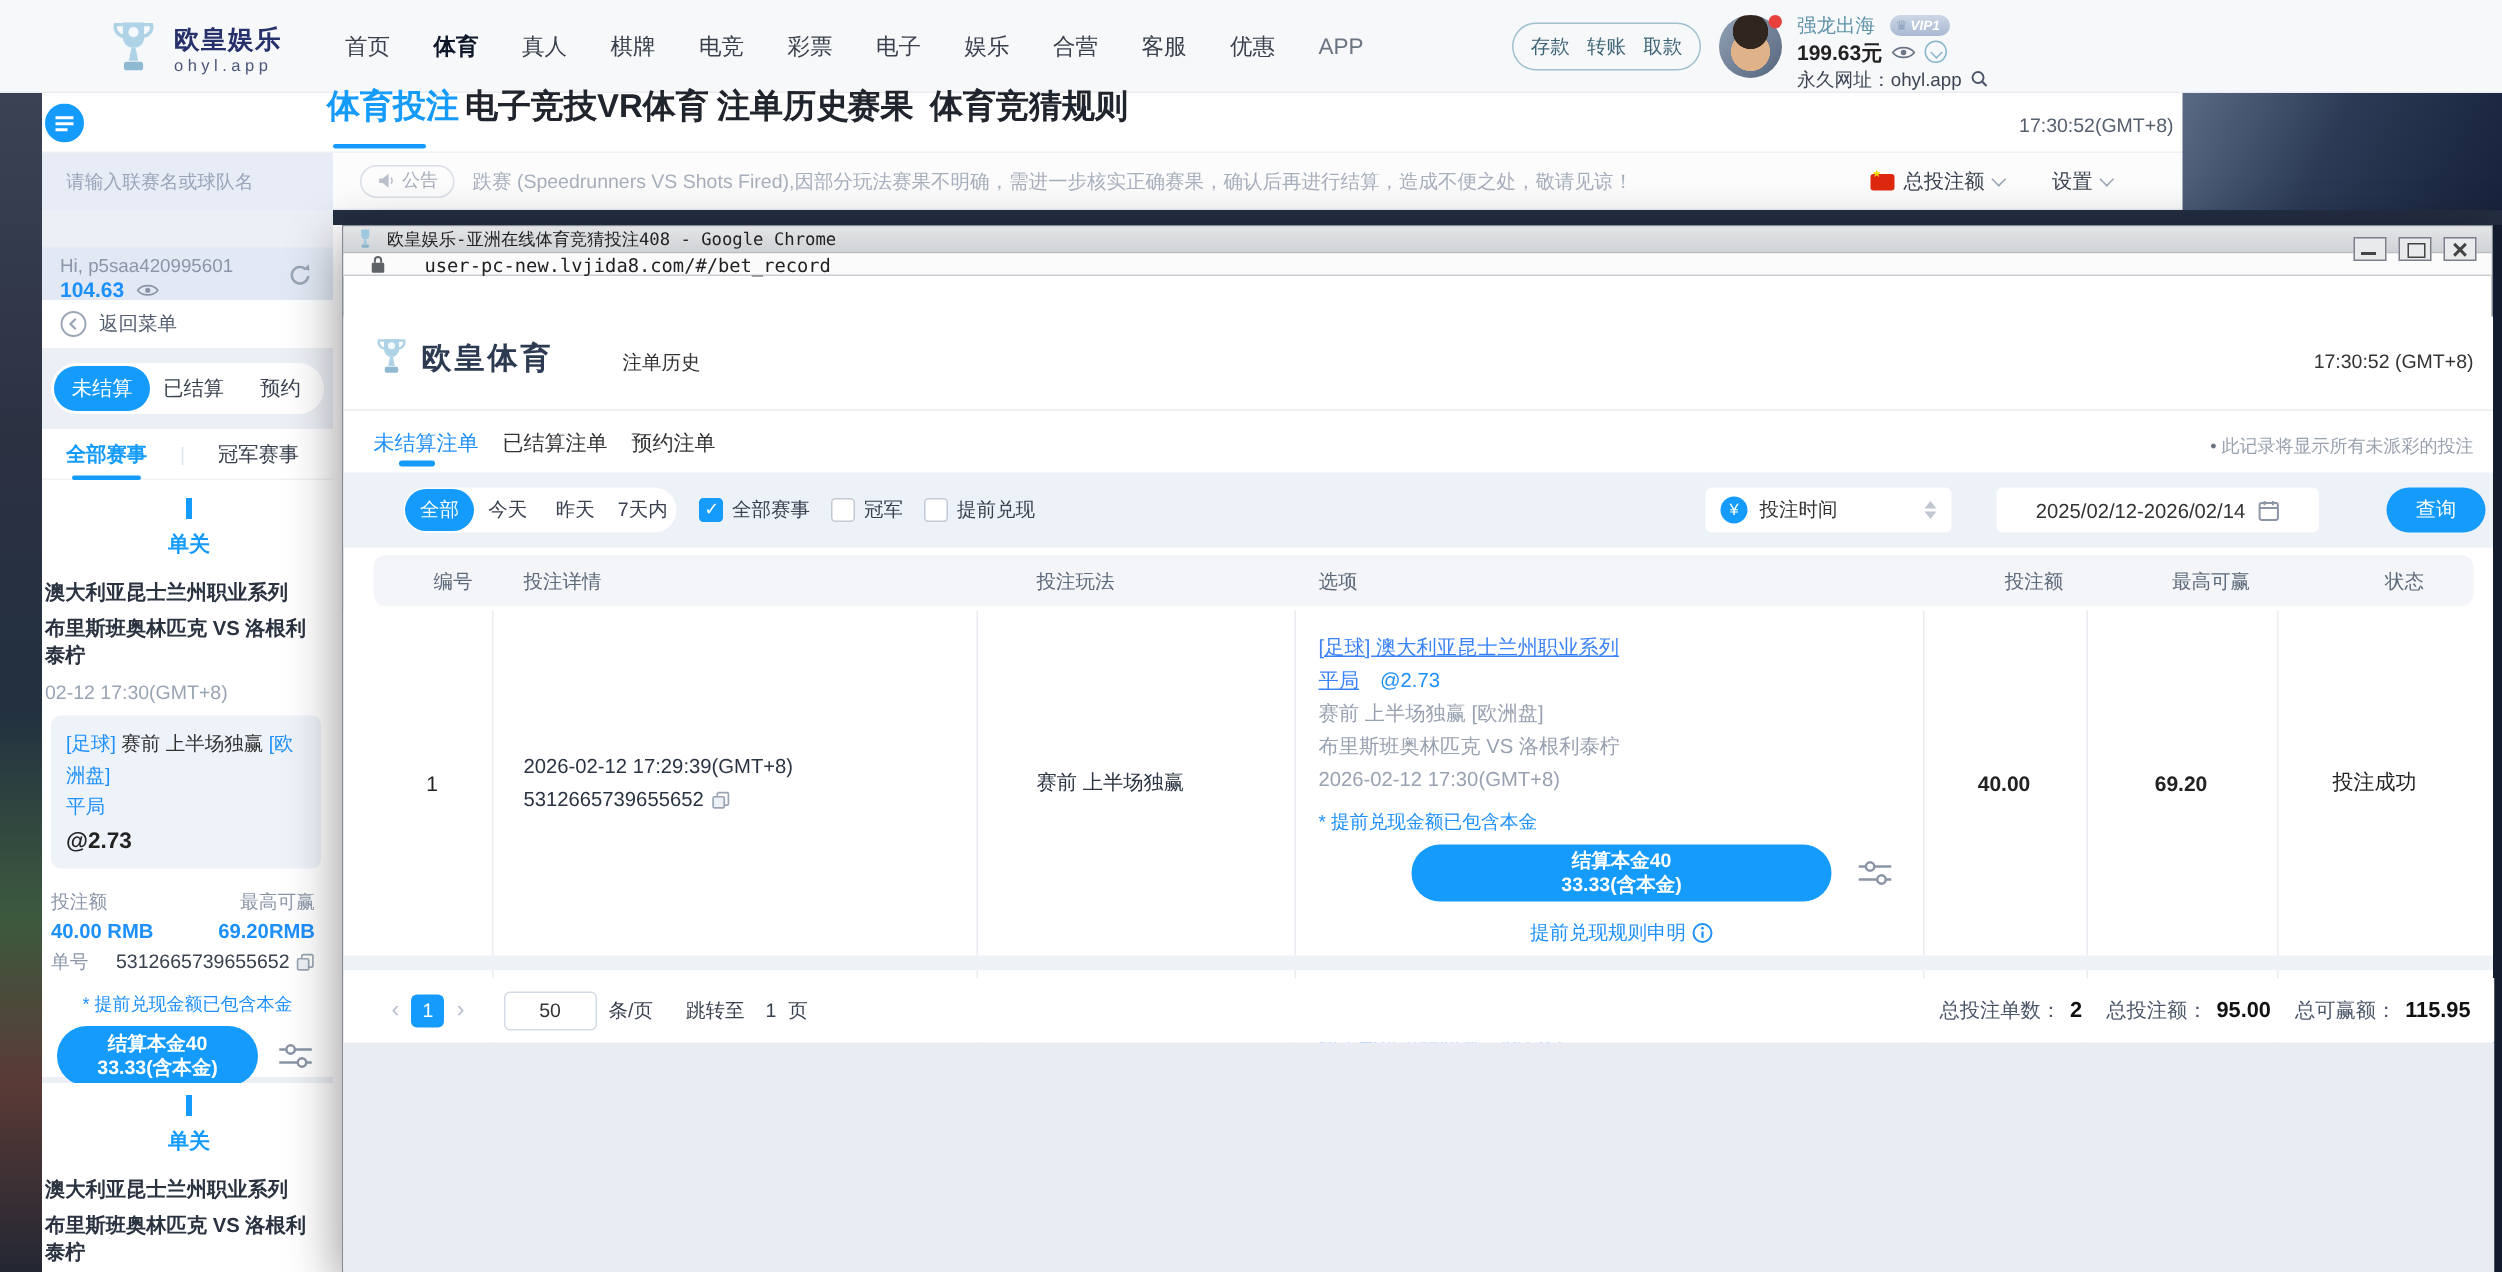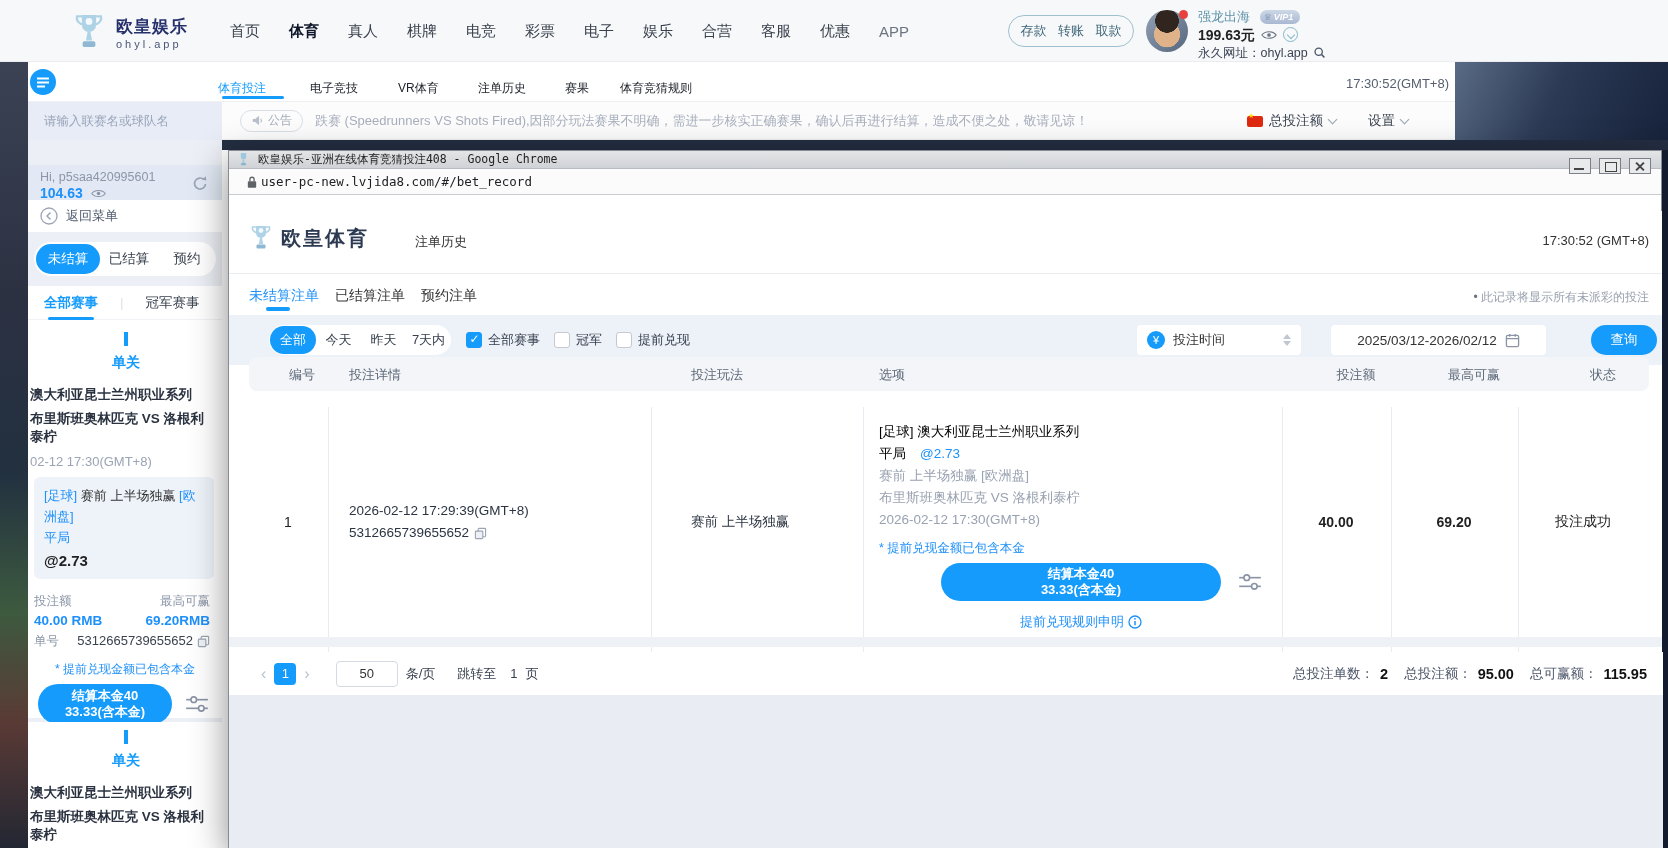--- a/index.html
+++ b/index.html
@@ -32,21 +32,21 @@
   .vip .crown{color:#8fa3bf;font-style:normal;margin-right:2px;}
   .ubal{margin-top:2px;display:flex;align-items:center;gap:6px;}
   .ubal .amt{font-size:14px;font-weight:bold;color:#222;}
   .circle-chev{width:15px;height:15px;border:1px solid #86b6c9;border-radius:50%;position:relative;}
   .circle-chev::after{content:"";position:absolute;left:4px;top:4px;width:5px;height:5px;border-right:1.5px solid #86b6c9;border-bottom:1.5px solid #86b6c9;transform:rotate(45deg);}
   .uurl{margin-top:2px;display:flex;align-items:center;gap:5px;font-size:12.5px;color:#3c4453;}
 
   
   .subnav{left:0;top:62px;width:1668px;height:40px;background:#fff;border-bottom:1px solid #eef0f3;}
   .menu-circle{left:30px;top:69px;cursor:pointer;}
-  .subnav-items span{position:absolute;top:80px;font-size:12px;font-weight:normal;color:#20242c;cursor:pointer;white-space:nowrap;}
+  .subnav-items span{position:absolute;top:56px;font-size:22px;font-weight:bold;color:#20242c;cursor:pointer;white-space:nowrap;}
   .subnav-items .active{color:#149bfb;}
   .sub-underline{left:222px;top:96px;width:62px;height:3px;border-radius:2px;background:#149bfb;}
   .subnav-time{top:76px;left:1331px;width:118px;text-align:right;font-size:13px;color:#555f6e;}
 
   
   .searchbox{left:28px;top:102px;width:232px;height:38px;background:#e7ecf6;display:flex;align-items:center;padding:0 12px 0 16px;}
   .searchbox .ph{flex:1;font-size:12.5px;color:#9aa5ba;}
   .noticebar{left:222px;top:102px;width:1233px;height:38px;background:#fcfcfd;border-bottom:1px solid #eef0f3;display:flex;align-items:center;}
   .notice-pill{margin-left:18px;height:22px;border:1px solid #dadfe6;border-radius:11px;display:flex;align-items:center;gap:4px;padding:0 10px;color:#a6adba;font-size:12px;flex:0 0 auto;}
   .notice-text{margin-left:12px;font-size:13px;color:#a8afbc;white-space:nowrap;overflow:hidden;width:880px;}
@@ -108,21 +108,21 @@
   .win{left:228px;top:150px;width:1434px;height:698px;background:#fff;border:1px solid #868b94;box-shadow:0 10px 34px rgba(0,0,0,.45);}
   .titlebar{left:0;top:0;width:100%;height:18px;background:linear-gradient(#e4e5e7,#cfd2d6);border-bottom:1px solid #b9bcc1;display:flex;align-items:center;padding:0 8px;}
   .title-text{margin-left:8px;font-family:"DejaVu Sans Mono",monospace;font-size:11.5px;color:#222;}
   .winbtns{position:absolute;right:10px;top:7px;display:flex;gap:8px;}
   .wbtn{width:22px;height:16px;border:1px solid #7a7f88;background:#e9eaec;position:relative;cursor:pointer;}
   .wbtn.min::after{content:"";position:absolute;left:4px;bottom:3px;width:10px;height:2px;background:#444;}
   .wbtn.max::after{content:"";position:absolute;left:5px;top:3px;width:10px;height:8px;border:1.5px solid #444;}
   .wbtn.close::before,.wbtn.close::after{content:"";position:absolute;left:9px;top:2px;width:2px;height:11px;background:#444;}
   .wbtn.close::before{transform:rotate(45deg);}
   .wbtn.close::after{transform:rotate(-45deg);}
-  .addrbar{left:0;top:31px;width:100%;height:26px;background:#fbfbfb;border-bottom:1px solid #c9ccd1;display:flex;align-items:center;padding:0 18px;gap:4px;}
+  .addrbar{left:0;top:31px;width:100%;height:15px;background:#fbfbfb;border-bottom:1px solid #c9ccd1;display:flex;align-items:center;padding:0 18px;gap:26px;}
   .url{font-family:"DejaVu Sans Mono",monospace;font-size:12.5px;color:#202124;}
 
   .wc{position:absolute;left:0;top:60px;width:1434px;height:638px;background:#fff;overflow:hidden;}
   .brandrow{left:20px;top:12px;display:flex;align-items:center;gap:8px;}
   .brand-name{font-size:20px;font-weight:bold;color:#2c3a52;letter-spacing:2px;}
   .page-label{left:186px;top:22px;font-size:13px;color:#333;}
   .win-time{top:22px;right:14px;font-size:13px;color:#333;}
   .hdiv{left:0;top:62px;width:1434px;height:1px;background:#ebedf1;}
   .wtabs span{position:absolute;top:76px;font-size:14px;color:#333;cursor:pointer;}
   .wtabs .on{color:#1e90fa;}
@@ -144,37 +144,37 @@
   .yen{width:18px;height:18px;border-radius:50%;background:#149bfb;color:#fff;font-size:11px;text-align:center;line-height:18px;}
   .sortbox .lab{flex:1;font-size:13px;color:#333;}
   .sortarrows{display:flex;flex-direction:column;gap:2px;}
   .sortarrows i{width:0;height:0;border-left:4px solid transparent;border-right:4px solid transparent;}
   .sortarrows .up{border-bottom:5px solid #c0c7d2;}
   .sortarrows .dn{border-top:5px solid #c0c7d2;}
   .datebox{left:1102px;top:10px;width:215px;height:30px;background:#fff;border-radius:4px;display:flex;align-items:center;justify-content:center;gap:8px;cursor:pointer;}
   .datebox .d{font-size:13.5px;color:#333;}
   .querybtn{left:1362px;top:10px;width:66px;height:30px;background:#149bfb;border:none;border-radius:15px;color:#fff;font-size:13.5px;cursor:pointer;}
 
-  .thead{left:20px;top:146px;width:1400px;height:34px;background:#f3f5f9;border-radius:8px;}
+  .thead{left:20px;top:159px;width:1400px;height:34px;background:#f3f5f9;border-radius:8px;}
   .thead span{position:absolute;top:9px;font-size:13px;color:#5d6878;}
   .th-c{transform:translateX(-50%);}
 
   .trow{left:0;width:1434px;height:230px;background:#fff;}
   .row1{top:196px;}
   .rowgap{left:0;top:426px;width:1434px;height:10px;background:#eef1f6;}
   .row2{top:436px;}
   .vline{position:absolute;top:0;width:1px;height:100%;background:#e8ecf1;}
   .cellc{position:absolute;transform:translate(-50%,-50%);text-align:center;}
   .num{font-size:14px;color:#222;}
   .bold{font-weight:bold;}
   .detail{position:absolute;left:120px;top:50%;transform:translateY(-50%);line-height:22px;font-size:13.5px;color:#2b3442;}
   .tickrow{display:flex;align-items:center;gap:5px;}
   .play{position:absolute;left:462px;top:50%;transform:translateY(-50%);font-size:13.5px;color:#2b3442;}
   .opt{position:absolute;left:650px;top:14px;width:420px;line-height:22px;font-size:13.5px;}
-  .opt .dark{color:#000000;}
+  .opt .dark{color:#3b82f6;text-decoration:underline;}
   .opt .gray{color:#99a2b1;}
   .opt .odds{color:#1e90fa;margin-left:14px;}
   .opt .note{color:#1e90fa;font-size:12.5px;margin-top:6px;}
   .opt-btnrow{display:flex;align-items:center;gap:16px;margin-top:4px;padding-left:62px;}
   .opt .cashbtn{width:280px;height:38px;padding-top:3px;font-size:13px;line-height:16px;}
   .opt .rule{width:404px;}
 
   .pagerow{left:0;top:441px;width:1434px;height:43px;background:#fff;z-index:6;display:flex;align-items:center;}
   .pg-prev,.pg-next{font-size:16px;color:#b9c2cf;cursor:pointer;}
   .pg-prev{margin-left:32px;}
@@ -500,21 +500,21 @@
       </div>
       <div class="abs sortbox">
         <span class="yen">¥</span>
         <span class="lab">投注时间</span>
         <span class="sortarrows">
             <i class="up"></i>
             <i class="dn"></i>
           </span>
       </div>
       <div class="abs datebox">
-        <span class="d">2025/03/12-2026/02/12</span>
+        <span class="d">2025/02/12-2026/02/14</span>
         <span>
             <svg width="15" height="15" viewBox="0 0 16 16">
               <rect x="1.5" y="2.5" width="13" height="12" rx="1.5" fill="none" stroke="#8b95a5" stroke-width="1.4"></rect>
               <line x1="1.5" y1="6" x2="14.5" y2="6" stroke="#8b95a5" stroke-width="1.4"></line>
               <line x1="5" y1="1" x2="5" y2="4" stroke="#8b95a5" stroke-width="1.4"></line>
               <line x1="11" y1="1" x2="11" y2="4" stroke="#8b95a5" stroke-width="1.4"></line>
             </svg>
           </span>
       </div>
       <button class="abs querybtn">查询</button>

